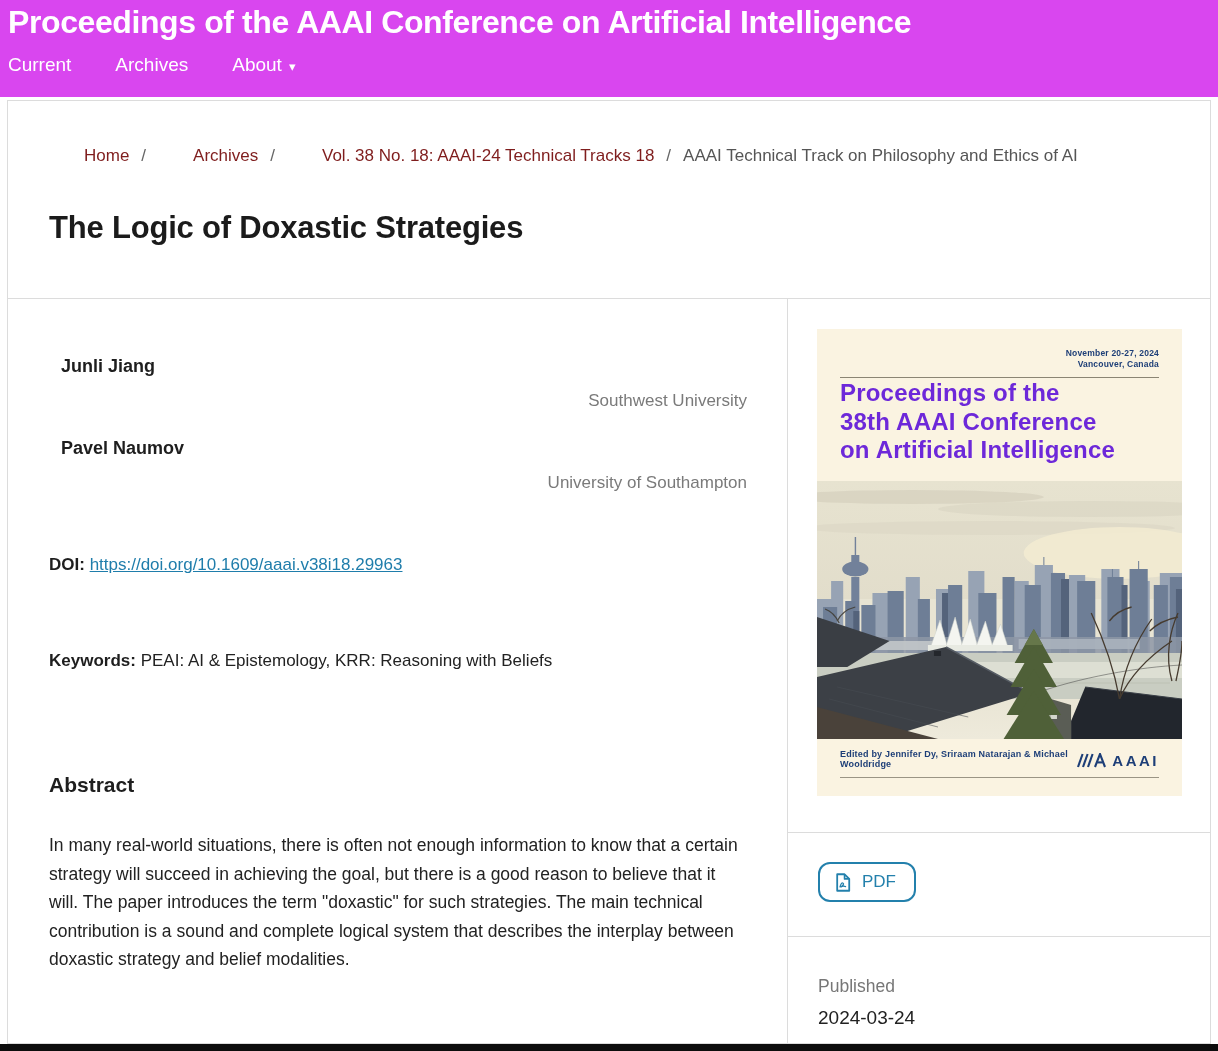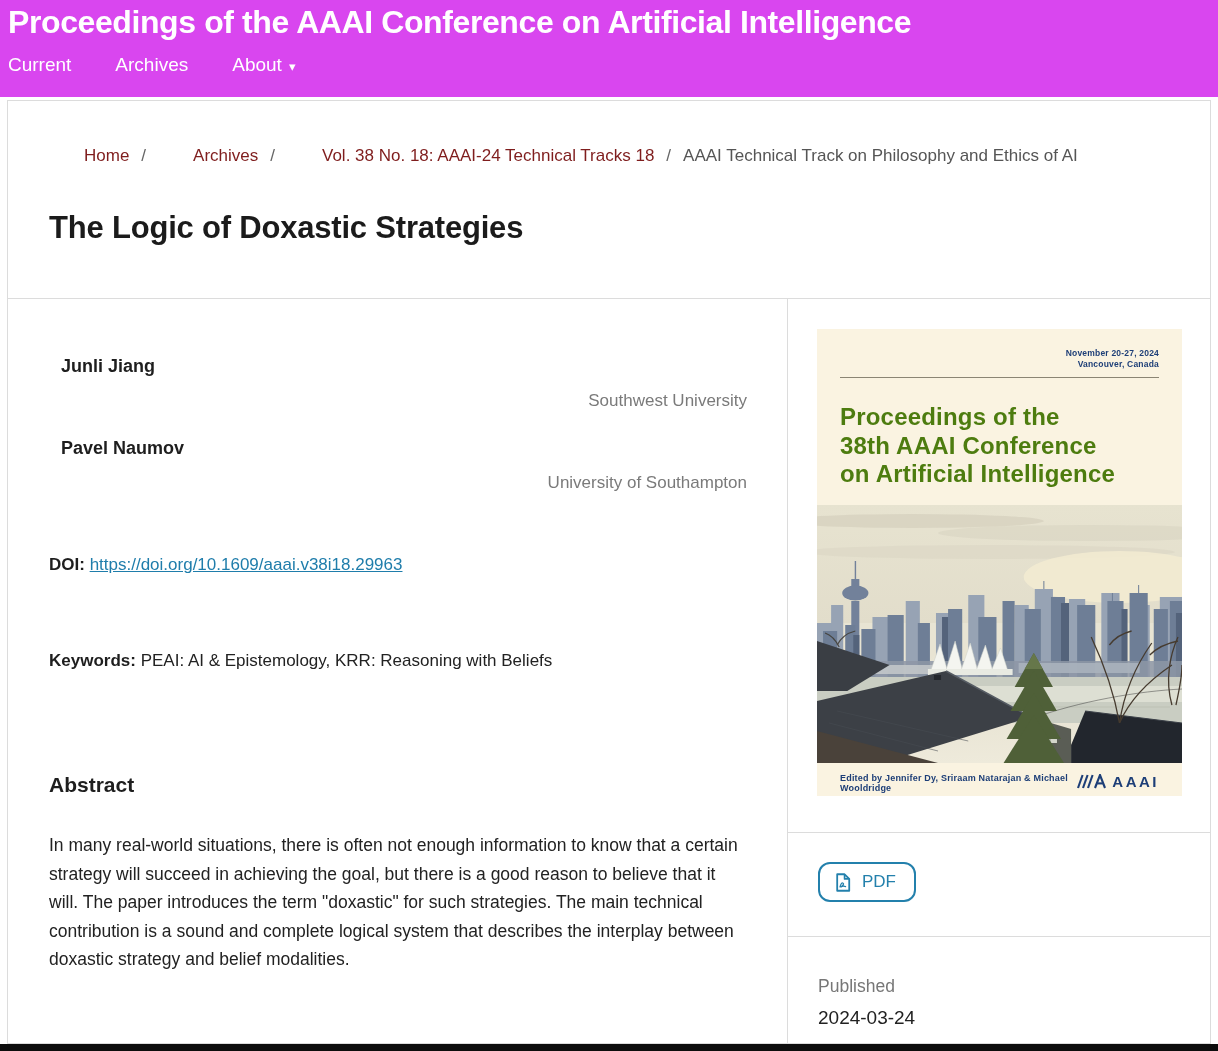--- a/index.html
+++ b/index.html
@@ -115,32 +115,32 @@
     text-align: right;
     font-size: 8.5px;
     line-height: 11px;
     font-weight: bold;
     color: #1d3e77;
     letter-spacing: 0.2px;
   }
   .cover-rule { border: 0; border-top: 1px solid #8b8574; margin: 7px 23px 0; }
   .cover-rule2 { border: 0; border-top: 1px solid #9a9484; margin: 8px 23px 0; }
   .cover-title {
-    margin: 25px 23px 0;
+    margin: 1px 23px 0;
     font-size: 24px;
     line-height: 28.5px;
     font-weight: bold;
-    color: #4d7c0f;
+    color: #6d28d9;
     letter-spacing: 0.2px;
   }
   .cover-photo { display: block; width: 100%; height: 258px; margin-top: 16px; }
   .cover-bottom {
     display: flex;
     justify-content: space-between;
-    align-items: flex-start;
+    align-items: flex-end;
     padding: 10px 23px 0;
   }
   .edited-by { font-size: 9px; font-weight: bold; color: #1d3e77; letter-spacing: 0.2px; }
   .aaai-logo { display: inline-flex; align-items: center; gap: 4px; color: #1d3e77; }
   .logo-word { font-size: 15px; font-weight: bold; letter-spacing: 2.5px; }
 
   .pdf-section { border-top: 1px solid #dcdcdc; padding: 29px 30px 34px; }
   .pdf-button {
     display: inline-flex;
     align-items: center;

